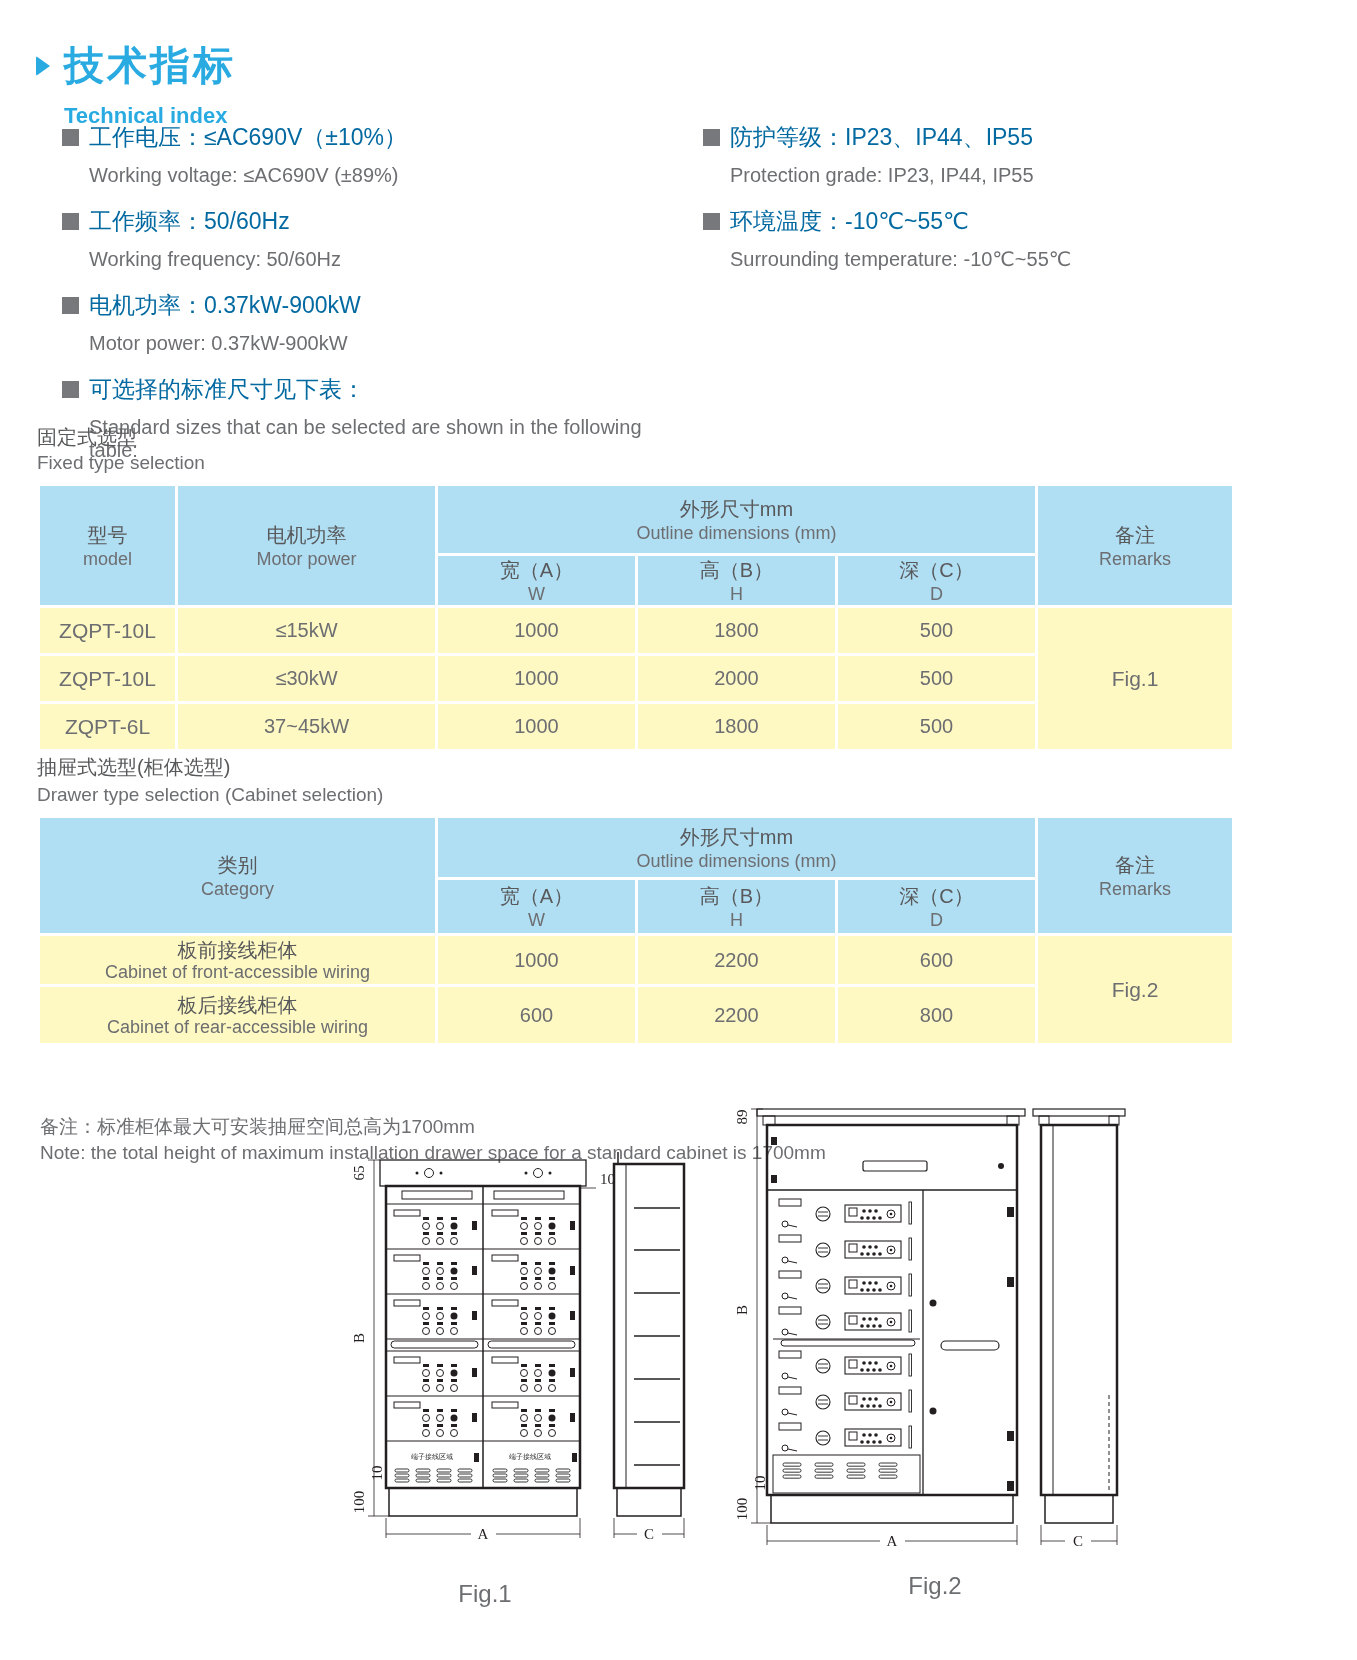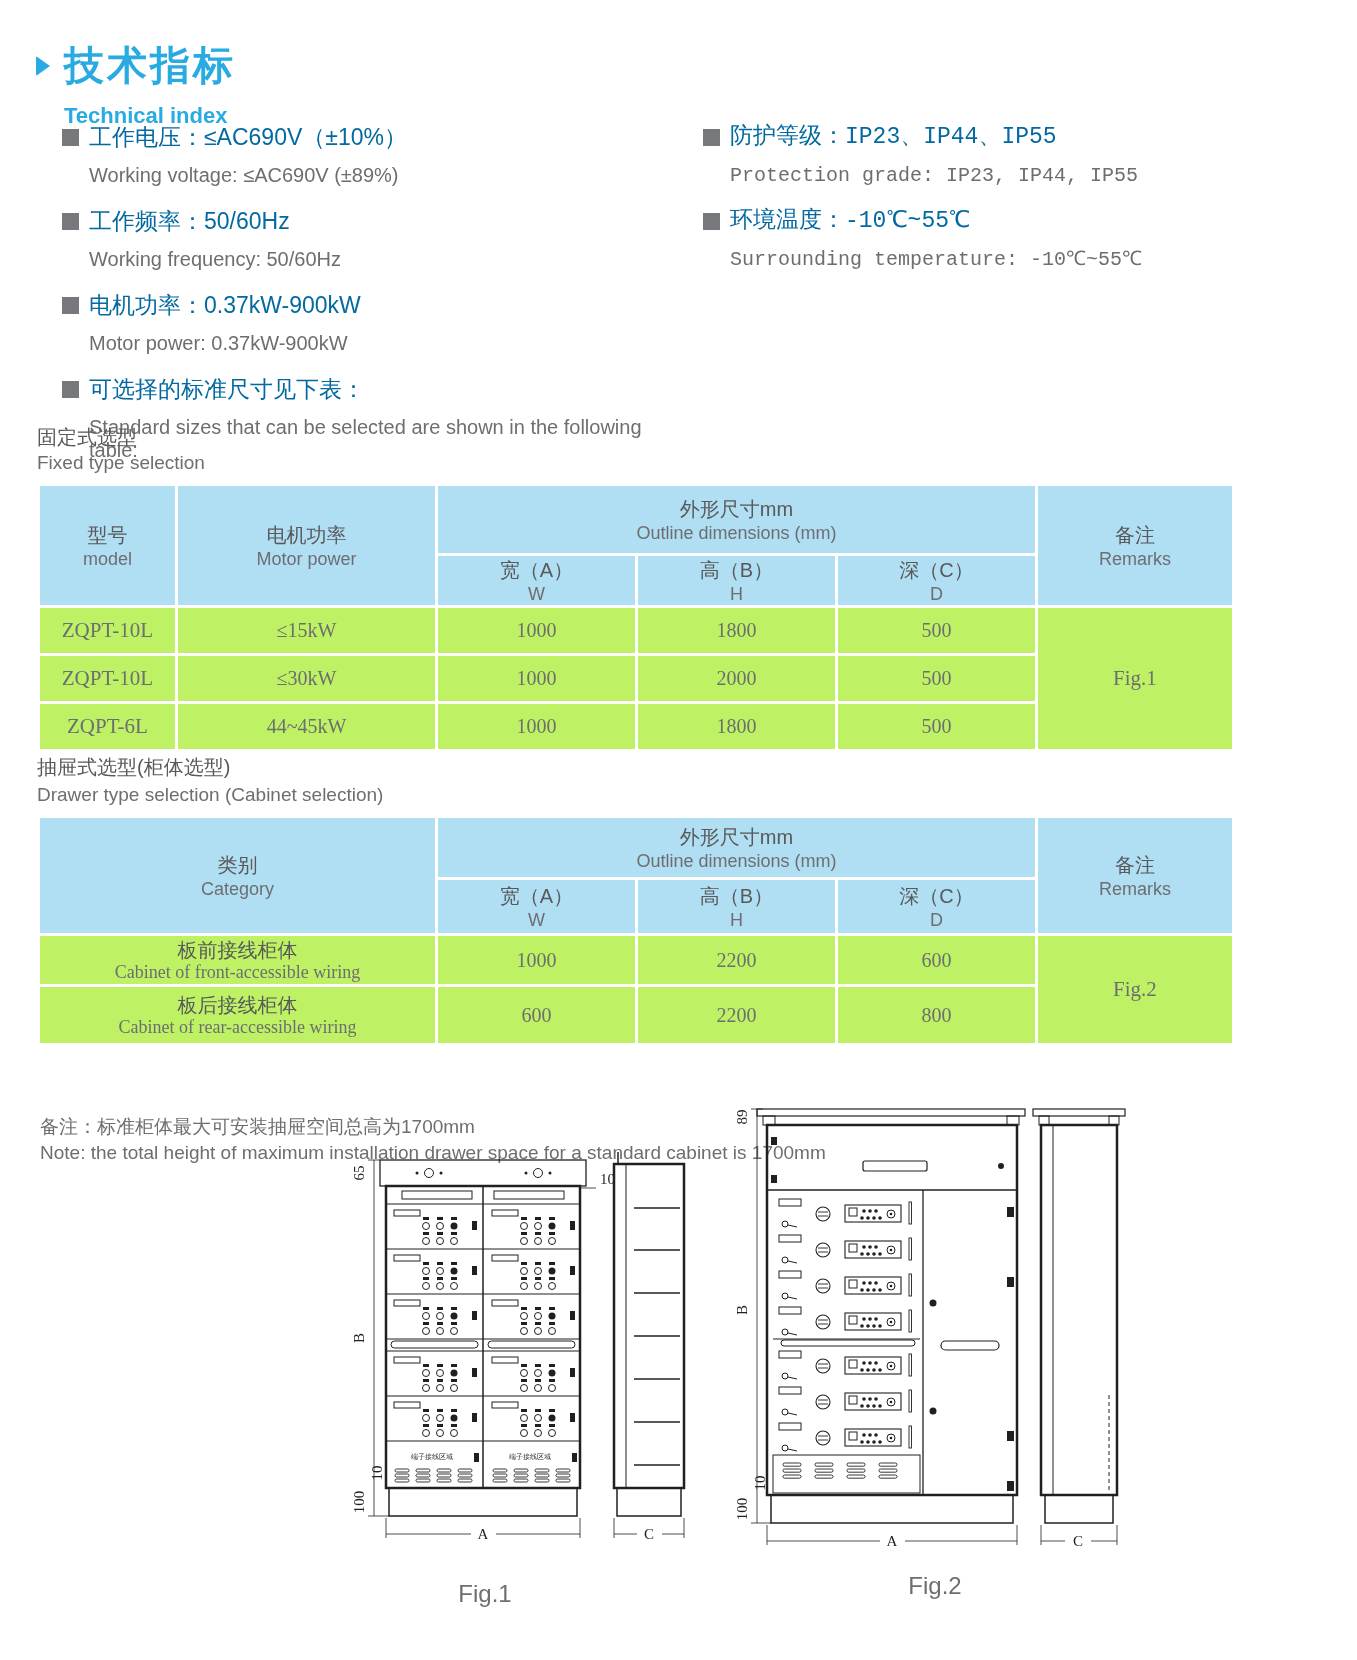--- a/index.html
+++ b/index.html
@@ -10,35 +10,35 @@
   .hdr{position:absolute;left:36px;top:38px;font-weight:bold;}
   .hdr-row{display:flex;align-items:center;}
   .tri{width:0;height:0;border-top:10px solid transparent;border-bottom:10px solid transparent;
        border-left:14px solid #29abe2;margin-right:14px;border-radius:2px;}
   .title-cn{font-size:40px;color:#29abe2;letter-spacing:3px;}
   .title-en{font-size:22px;color:#29abe2;margin:10px 0 0 28px;}
 
   
   .specs{position:absolute;top:124px;}
   .specs.left{left:62px;width:620px;}
-  .specs.right{left:703px;width:620px;font-family:Liberation Mono, monospace;}
+  .specs.right{left:703px;width:620px;}
   .spec-cn{font-size:23px;color:#0369a1;line-height:27px;margin-bottom:13px;display:flex;align-items:center;}
   .bullet{display:inline-block;width:17px;height:17px;background:#77787b;margin-right:10px;flex:0 0 auto;}
   .spec-en{font-size:20px;color:#6d6e71;line-height:23px;margin:0 0 21px 27px;}
   .spec-item.intro{margin-top:4px;}
 
   
   .seclabel-cn{position:absolute;font-size:20px;color:#58595b;}
   .seclabel-en{position:absolute;font-size:19px;color:#6d6e71;}
 
   
   table.spec-table{border-collapse:collapse;table-layout:fixed;position:absolute;}
   .spec-table th,.spec-table td{border:3px solid #fff;text-align:center;vertical-align:middle;padding:0;}
   .spec-table th{background:#b0def3;font-weight:normal;}
-  .spec-table td{background:#bef264;font-family:Liberation Serif, serif;}
+  .spec-table td{background:#fef9c3;}
   .h-cn{font-size:20px;color:#58595b;line-height:26px;}
   .h-en{font-size:18px;color:#6d6e71;line-height:22px;}
   .c-val{font-size:20px;color:#6d6e71;}
   .c-model{font-size:21px;color:#6d6e71;}
   .c-cn{font-size:20px;color:#58595b;line-height:24px;}
   .c-en{font-size:18px;color:#6d6e71;line-height:21px;}
   .c-remark{font-size:21px;color:#6d6e71;}
 
   
   .note-cn{position:absolute;left:40px;top:1114px;font-size:19px;color:#6d6e71;}
@@ -170,21 +170,21 @@
       </tr>
       <tr style="height:48px;">
         <td class="c-model">ZQPT-10L</td>
         <td class="c-val">≤30kW</td>
         <td class="c-val">1000</td>
         <td class="c-val">2000</td>
         <td class="c-val">500</td>
       </tr>
       <tr style="height:48px;">
         <td class="c-model">ZQPT-6L</td>
-        <td class="c-val">44~45kW</td>
+        <td class="c-val">37~45kW</td>
         <td class="c-val">1000</td>
         <td class="c-val">1800</td>
         <td class="c-val">500</td>
       </tr>
     </tbody>
   </table>
 
   <div class="seclabel-cn" style="left:37px;top:754px;">抽屉式选型(柜体选型)</div>
   <div class="seclabel-en" style="left:37px;top:784px;">Drawer type selection (Cabinet selection)</div>
 

